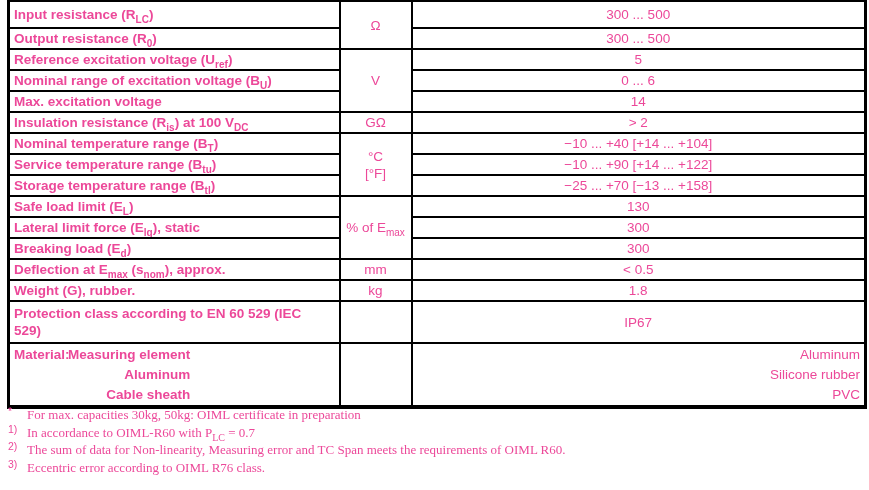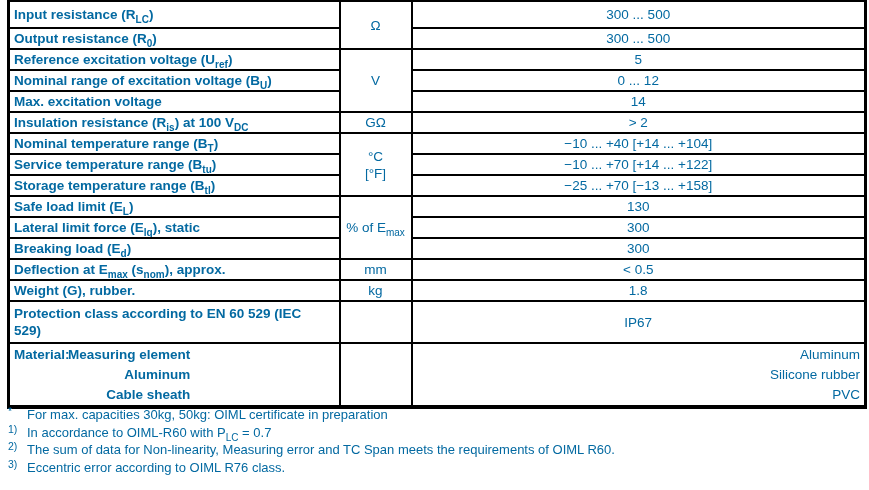--- a/index.html
+++ b/index.html
@@ -1,20 +1,20 @@
 <!DOCTYPE html>
 <html><head>
 <meta charset="utf-8">
 <style>
   html,body { margin:0; padding:0; background:#ffffff; }
   .sheet {
     position:relative;
     width:869px; height:490px;
     background:#ffffff;
-    color:#0369a1;
+    color:#ec4899;
     font-family:"Liberation Sans", sans-serif;
     overflow:hidden;
   }
   table.spec {
     position:absolute; left:7px; top:0;
     width:857px;
     table-layout:fixed;
     border-collapse:collapse;
     border-left:3px solid #000;
     border-right:3px solid #000;
@@ -50,21 +50,21 @@
     position:absolute; left:8px; top:406px; width:853px;
     font-size:13px;
   }
   .fnote { display:flex; line-height:17.5px; }
   .fnote .marker {
     flex:0 0 19px;
     font-size:10.5px;
     vertical-align:super;
     position:relative; top:-3px;
   }
-  .fnote .txt { flex:1; }
+  .fnote .txt { flex:1;font-family:Liberation Serif, serif; }
 </style>
 </head>
 <body>
 
 <div class="sheet">
 
   <table class="spec">
     <colgroup>
         <col style="width:331px">
         <col style="width:72px">
@@ -82,41 +82,41 @@
       <td class="value">300 ... 500</td>
     </tr>
 
     <tr class="row">
       <td class="param">Reference excitation voltage (U<sub>ref</sub>)</td>
       <td class="unit" rowspan="3">V</td>
       <td class="value">5</td>
     </tr>
     <tr class="row">
       <td class="param">Nominal range of excitation voltage (B<sub>U</sub>)</td>
-      <td class="value">0 ... 12</td>
+      <td class="value">0 ... 6</td>
     </tr>
     <tr class="row">
       <td class="param">Max. excitation voltage</td>
       <td class="value">14</td>
     </tr>
 
     <tr class="row">
       <td class="param">Insulation resistance (R<sub>is</sub>) at 100 V<sub>DC</sub></td>
       <td class="unit">GΩ</td>
       <td class="value">&gt; 2</td>
     </tr>
 
     <tr class="row">
       <td class="param">Nominal temperature range (B<sub>T</sub>)</td>
       <td class="unit unit2line" rowspan="3">°C<br>[°F]</td>
       <td class="value">−10 ... +40 [+14 ... +104]</td>
     </tr>
     <tr class="row">
       <td class="param">Service temperature range (B<sub>tu</sub>)</td>
-      <td class="value">−10 ... +70 [+14 ... +122]</td>
+      <td class="value">−10 ... +90 [+14 ... +122]</td>
     </tr>
     <tr class="row">
       <td class="param">Storage temperature range (B<sub>tl</sub>)</td>
       <td class="value">−25 ... +70 [−13 ... +158]</td>
     </tr>
 
     <tr class="row">
       <td class="param">Safe load limit (E<sub>L</sub>)</td>
       <td class="unit" rowspan="3">% of E<sub>max</sub></td>
       <td class="value">130</td>

